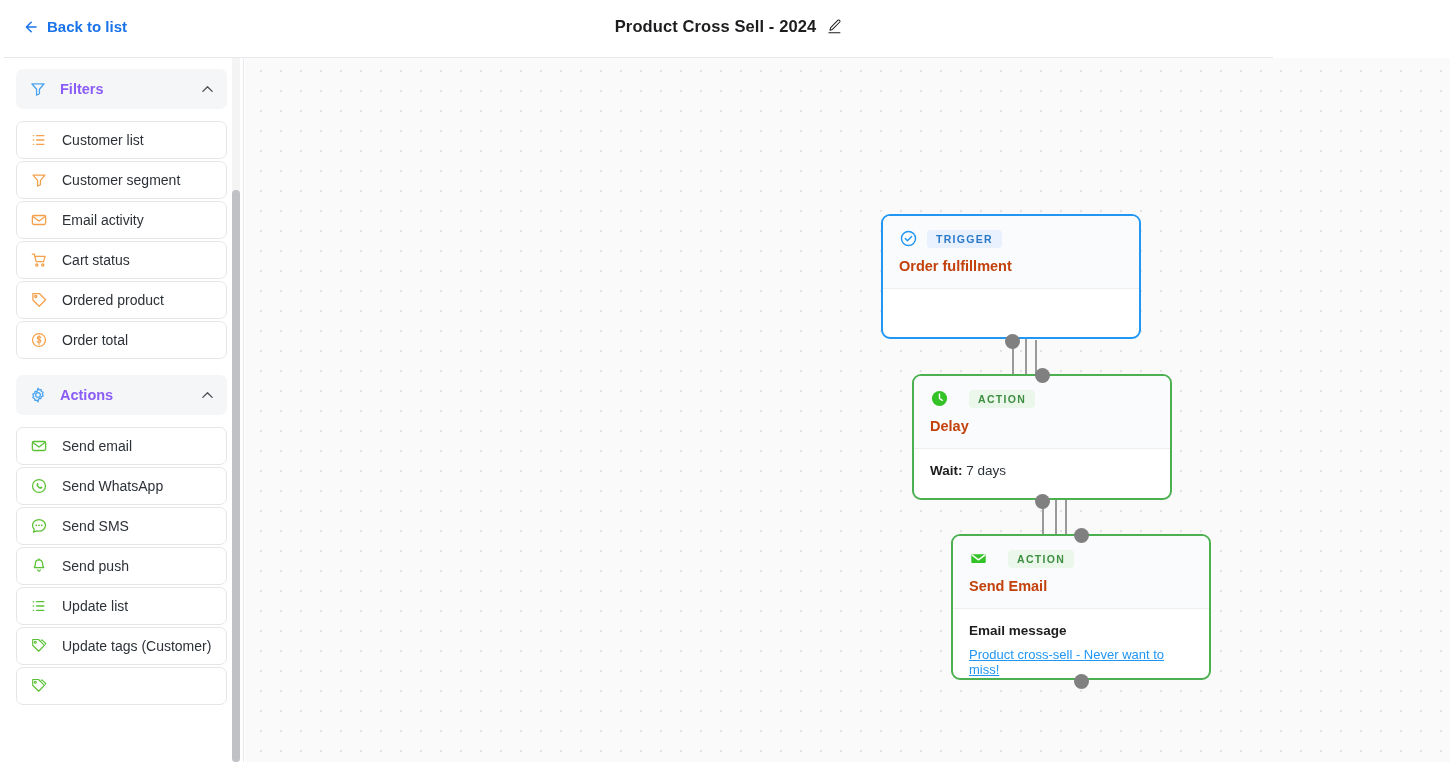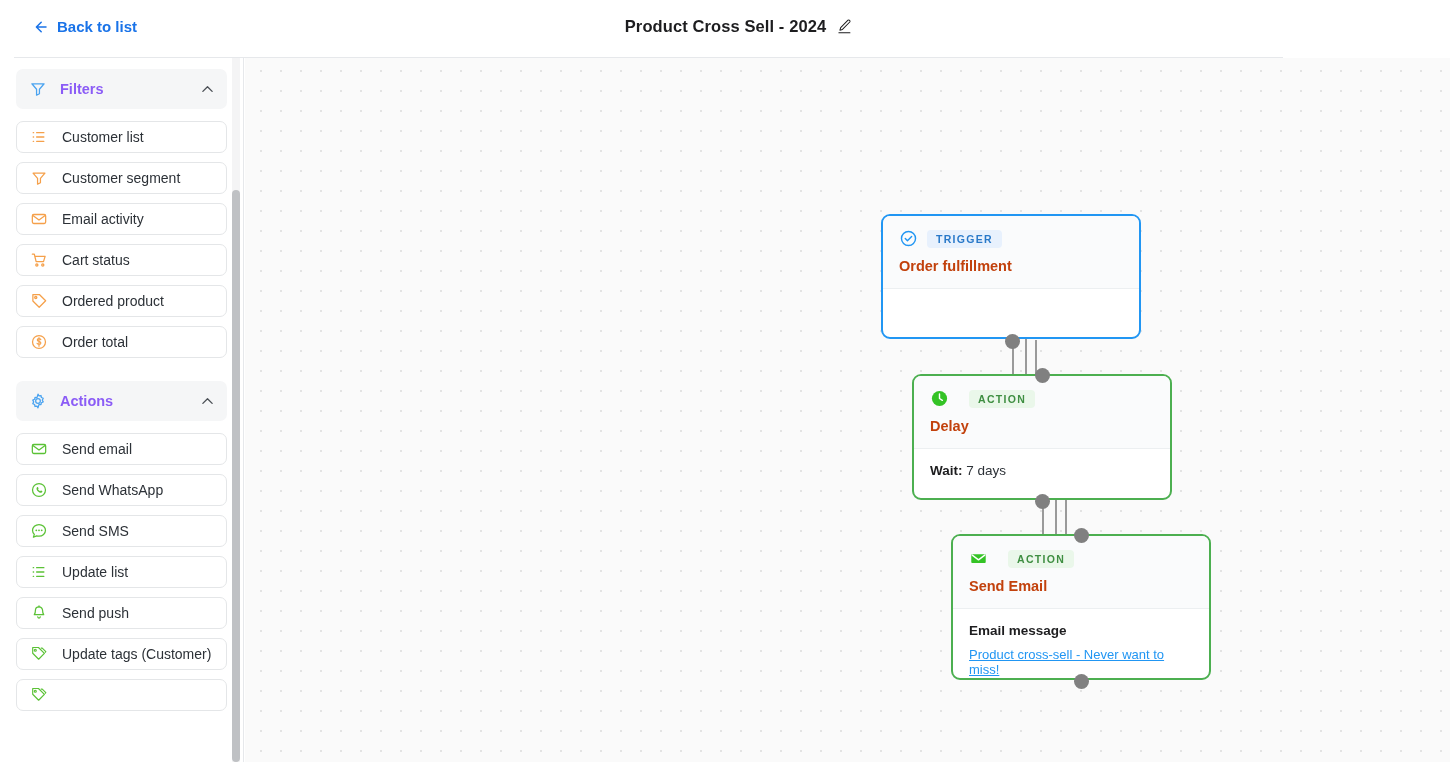--- a/index.html
+++ b/index.html
@@ -5,21 +5,21 @@
   * { box-sizing: border-box; margin: 0; padding: 0; }
   html, body {
     width: 1450px; height: 762px;
     font-family: "Liberation Sans", sans-serif;
     background: #ffffff;
     overflow: hidden;
   }
 
   
   .topbar {
-    position: absolute; left: 14px; top: 0;
+    position: absolute; left: 4px; top: 0;
     width: 1269px; height: 58px;
     background: #ffffff;
     border-bottom: 1px solid #e6e8eb;
   }
   .back-link {
     position: absolute; left: 18px; top: 18px;
     display: flex; align-items: center; gap: 9px;
     color: #1a73e8; font-size: 15px; font-weight: 600;
     cursor: pointer; user-select: none;
   }
@@ -48,24 +48,24 @@
   }
   .section-head .sec-icon { width: 18px; height: 18px; display: block; flex: 0 0 18px; }
   .section-head .sec-title {
     margin-left: 13px; font-size: 14.5px; font-weight: 700; color: #8b5cf6; flex: 1;
   }
   .chevron { width: 13px; height: 13px; display: block; }
   .section-gap { height: 14px; }
 
   .item {
     display: flex; align-items: center;
-    height: 32px; padding: 0 13px;
+    height: 38px; padding: 0 13px;
     background: #ffffff;
     border: 1px solid #e4e6e8; border-radius: 7px;
-    margin-bottom: 9px; cursor: pointer; user-select: none;
+    margin-bottom: 2px; cursor: pointer; user-select: none;
   }
   .item .it-icon { width: 18px; height: 18px; display: block; flex: 0 0 18px; }
   .item .it-label { margin-left: 14px; font-size: 14px; color: #2c3137; }
 
   
   .sb-track {
     position: absolute; right: 3px; top: 0; width: 8px; height: 704px;
     background: #f4f4f5;
   }
   .sb-thumb {
@@ -246,37 +246,37 @@
             <circle cx="7" cy="9.2" r="1"></circle>
             <circle cx="10" cy="9.2" r="1"></circle>
             <circle cx="13" cy="9.2" r="1"></circle>
           </g>
       </svg>
       <span class="it-label">Send SMS</span>
     </div>
 
     <div class="item">
       <svg class="it-icon" viewBox="0 0 20 20">
-        <g stroke="#5bc236" stroke-width="1.5" stroke-linecap="round">
-          <path d="M7.4 5.2h8M7.4 10h8M7.4 14.8h8"></path>
-          <path d="M3.6 5.2h.4M3.6 10h.4M3.6 14.8h.4"></path>
-        </g>
-      </svg>
-      <span class="it-label">Update list</span>
-    </div>
-
-    <div class="item">
-      <svg class="it-icon" viewBox="0 0 20 20">
         <g fill="none" stroke="#5bc236" stroke-width="1.4" stroke-linejoin="round" stroke-linecap="round">
           <path d="M10 3.2c-2.4 0-4 1.8-4 4.1 0 3.2-1.2 4-1.2 4.6h10.4c0-.6-1.2-1.4-1.2-4.6 0-2.3-1.6-4.1-4-4.1z"></path>
           <path d="M8.6 14.4c.2.8.8 1.3 1.4 1.3s1.2-.5 1.4-1.3"></path>
           <path d="M10 2.2v1"></path>
         </g>
       </svg>
       <span class="it-label">Send push</span>
+    </div>
+
+    <div class="item">
+      <svg class="it-icon" viewBox="0 0 20 20">
+        <g stroke="#5bc236" stroke-width="1.5" stroke-linecap="round">
+          <path d="M7.4 5.2h8M7.4 10h8M7.4 14.8h8"></path>
+          <path d="M3.6 5.2h.4M3.6 10h.4M3.6 14.8h.4"></path>
+        </g>
+      </svg>
+      <span class="it-label">Update list</span>
     </div>
 
     <div class="item">
       <svg class="it-icon" viewBox="0 0 20 20">
         <g fill="none" stroke="#5bc236" stroke-width="1.3" stroke-linejoin="round">
           <path d="M9.4 2.8H3v6.4l6.6 6.6 6.4-6.4-6.6-6.6z"></path>
           <path d="M12 3.4h1.6l4 4-1 1"></path>
           <circle cx="5.9" cy="5.8" r="1.1"></circle>
         </g>
       </svg>

